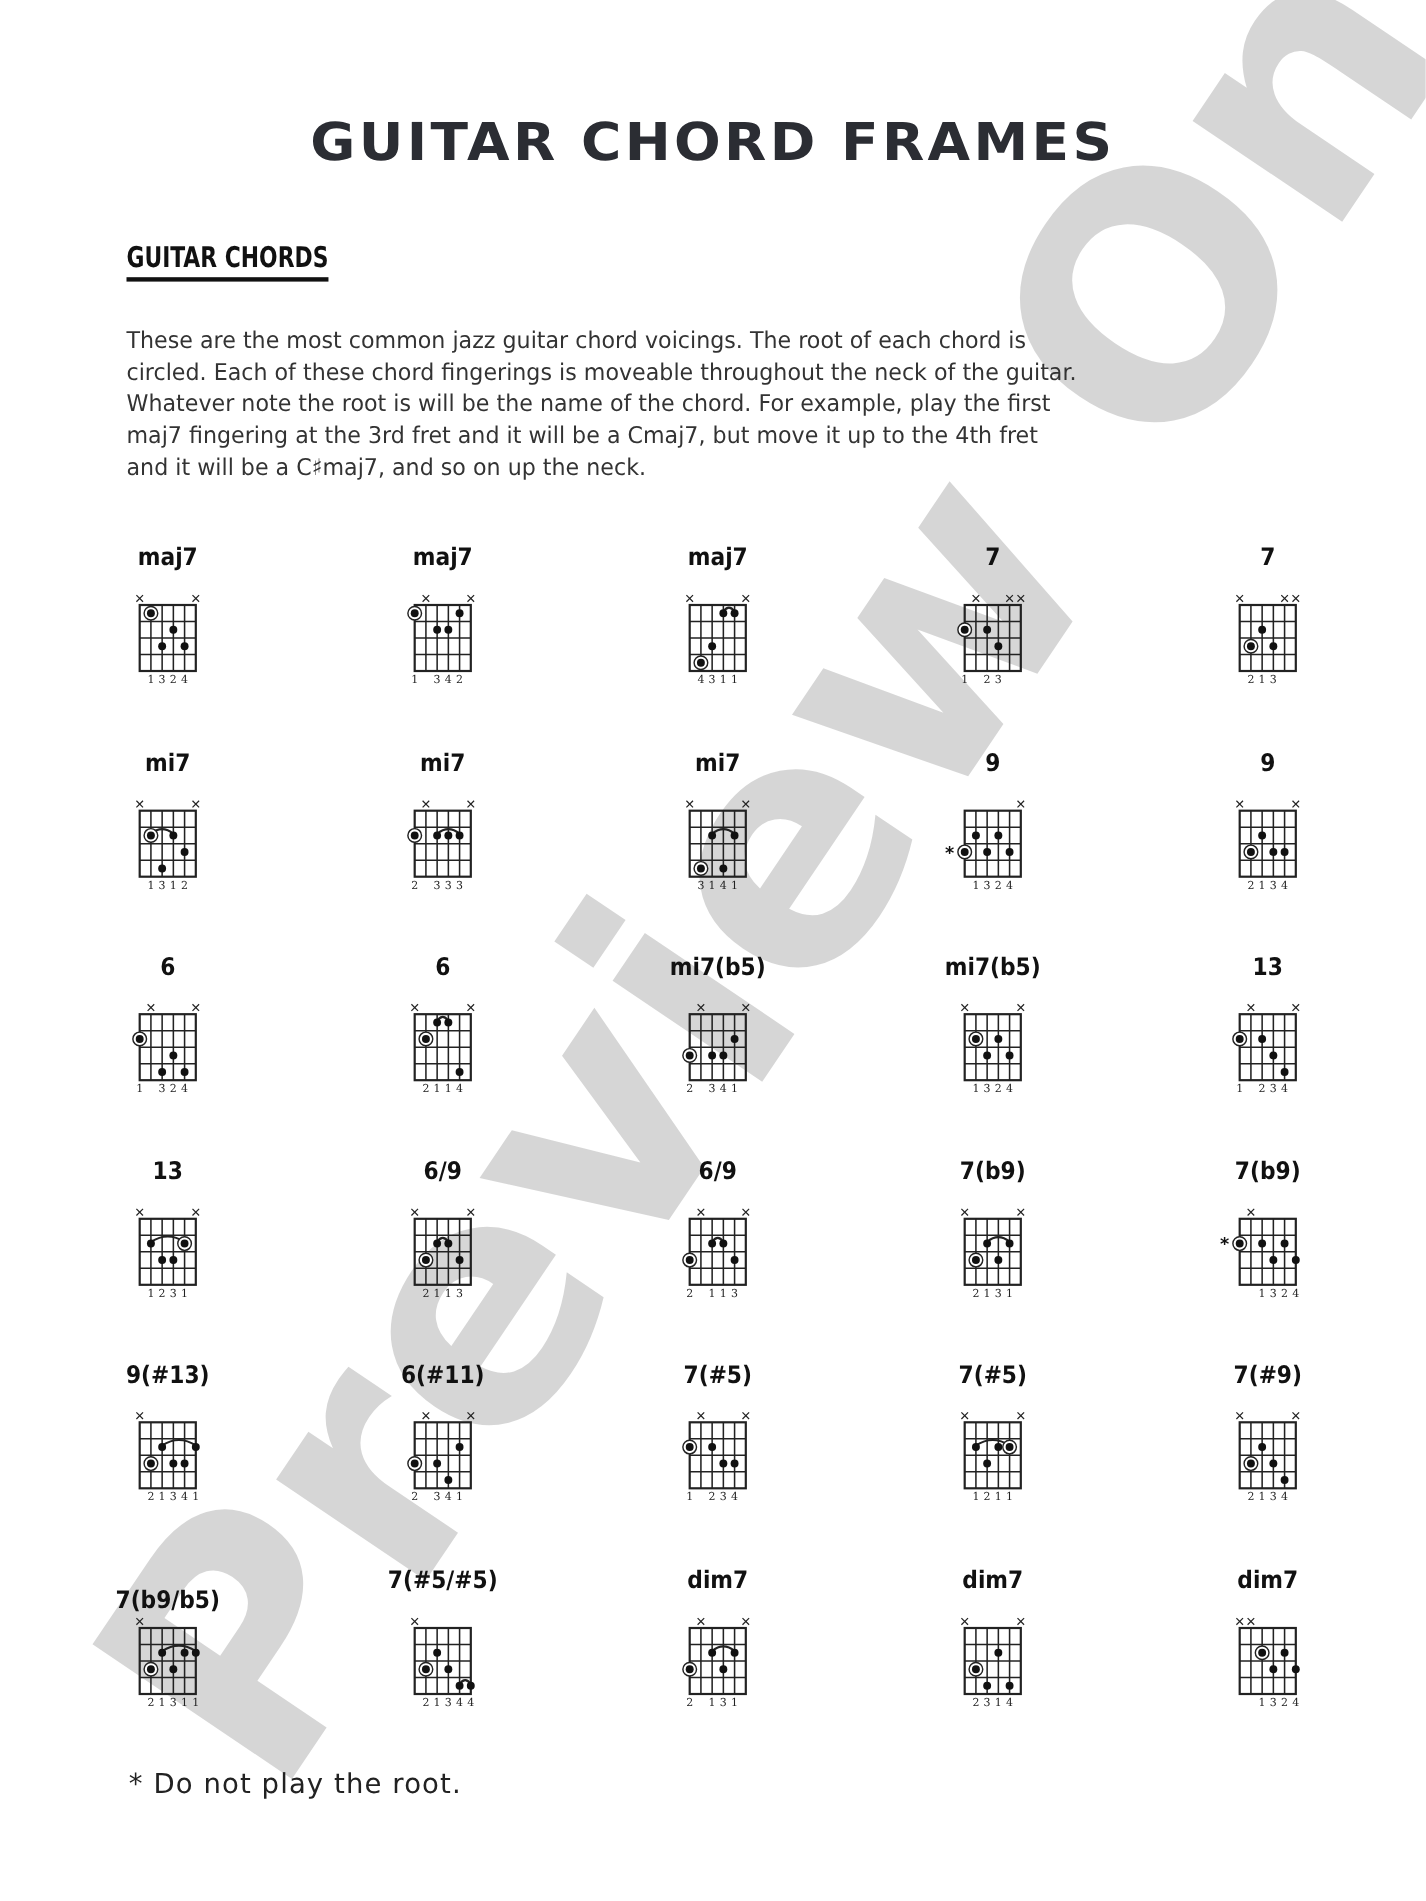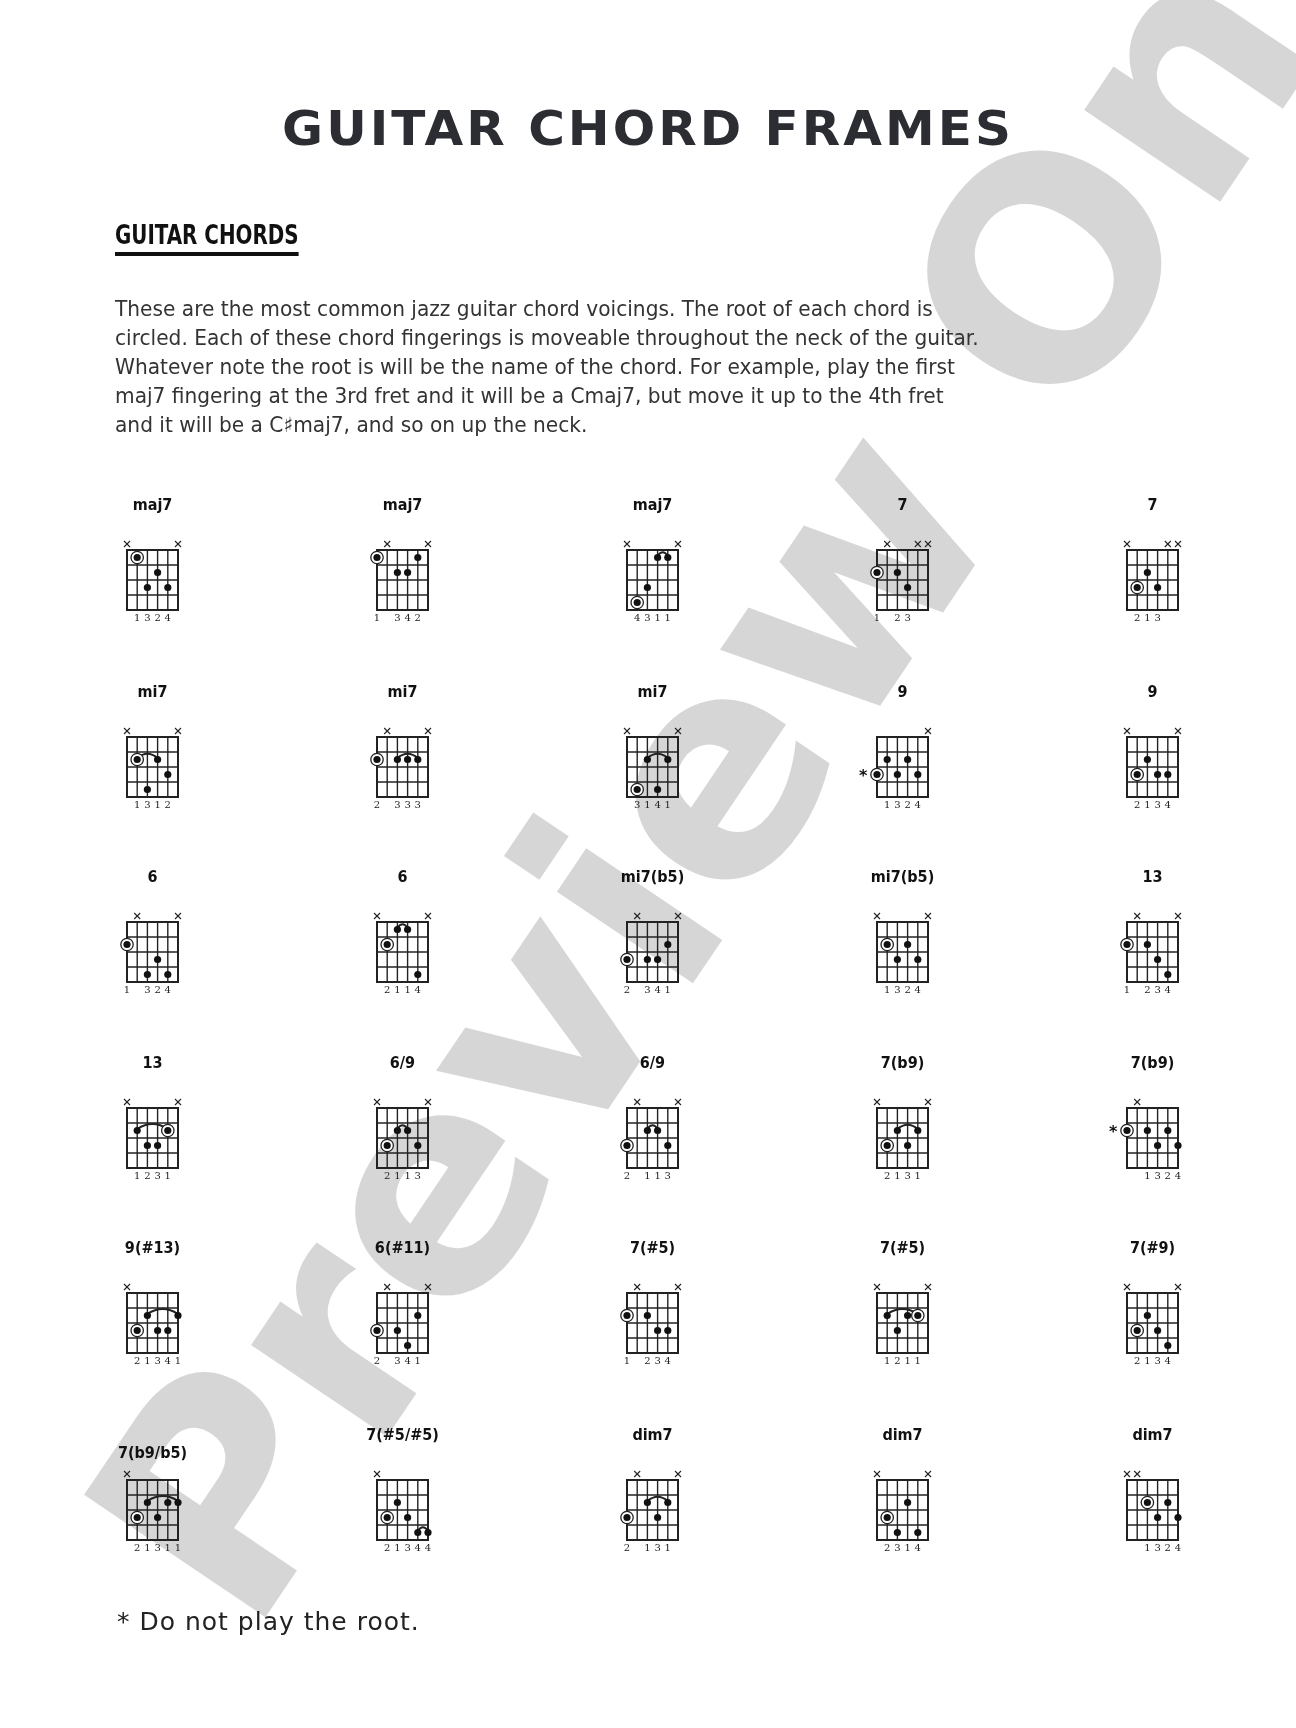--- a/index.html
+++ b/index.html
@@ -3,21 +3,21 @@
 <meta charset="utf-8">
 <style>
   html, body { margin:0; padding:0; background:#ffffff; }
   body { width:1296px; height:1728px; position:relative; overflow:hidden; font-family:"DejaVu Sans", sans-serif; color:#222; }
   .title { position:absolute; left:0; width:1296px; top:100px; text-align:center; font-family:"DejaVu Sans", sans-serif; font-weight:bold; font-size:50px; letter-spacing:3px; color:#2b2d33; transform:scaleY(0.95); }
   .section { position:absolute; left:115px; top:220px; font-family:"DejaVu Sans Condensed","DejaVu Sans", sans-serif; font-weight:bold; font-size:26px; color:#111; border-bottom:4px solid #111; padding-bottom:2px; letter-spacing:0px; transform:scaleX(0.85); transform-origin:left top; }
   .intro { position:absolute; left:115px; top:295px; width:1050px; font-family:"DejaVu Sans", sans-serif; font-size:21px; line-height:29px; color:#333; transform:scaleX(0.96); transform-origin:left top; }
   .intro p { margin:0; }
   .grid { position:absolute; left:0; top:0; width:1296px; height:1728px; }
   .chord { position:absolute; width:140px; height:150px; }
-  .chord-name { position:absolute; left:0; width:100%; text-align:center; font-family:"DejaVu Sans Condensed","DejaVu Sans", sans-serif; font-weight:bold; font-size:16px; color:#111; line-height:1; }
+  .chord-name { position:absolute; left:0; width:100%; text-align:center; font-family:"DejaVu Sans Condensed","DejaVu Sans", sans-serif; font-weight:bold; font-size:22px; color:#111; line-height:1; }
   .chord svg { position:absolute; left:0; top:0; overflow:visible; }
   .footnote { position:absolute; left:117px; top:1607px; font-family:"DejaVu Sans", sans-serif; font-size:25px; color:#222; letter-spacing:1px; }
   .watermark { position:absolute; left:0; top:0; width:1296px; height:1728px; pointer-events:none; }
   .watermark text { font-family:"DejaVu Sans", sans-serif; font-weight:bold; fill:#c8c8c8; fill-opacity:0.75; }
 </style>
 </head>
 <body>
 
 <div class="watermark">
   <svg width="1296" height="1728" viewBox="0 0 1296 1728">

